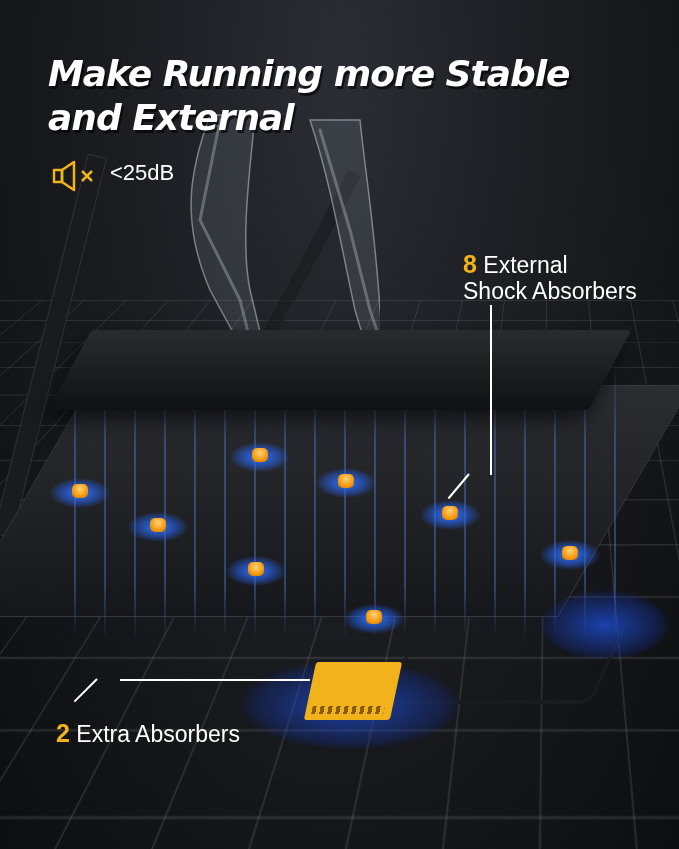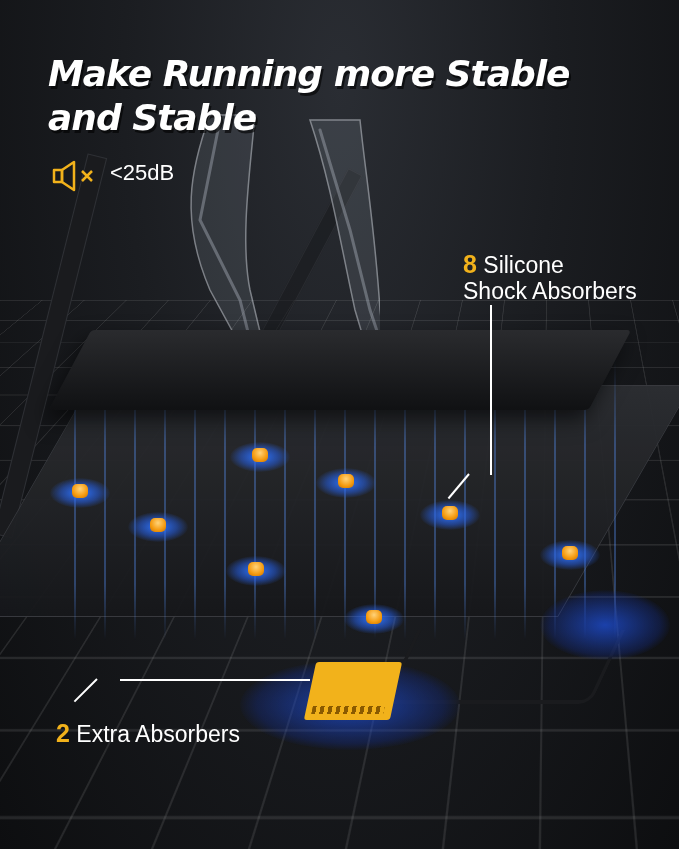--- a/index.html
+++ b/index.html
@@ -84,37 +84,37 @@
   <div class="absorber" style="left:226px;top:556px;"></div>
   <div class="absorber" style="left:344px;top:604px;"></div>
 
   <div class="padglow" style="left:240px;top:660px;width:220px;height:90px;"></div>
   <div class="padglow" style="left:540px;top:590px;width:130px;height:70px;"></div>
   <div class="pad"></div>
 
   <div class="title">
     <div class="hl"></div>
     <span>Make Running more Stable</span><br>
-    <span>and Stable</span>
+    <span>and External</span>
   </div>
 
   <div class="db">
     <svg width="48" height="32" viewBox="0 0 48 32">
       <g fill="none" stroke="#f2b21b" stroke-width="2.5" stroke-linejoin="round">
         <rect x="2" y="10" width="8" height="12"></rect>
         <path d="M10 10 L22 2 L22 30 L10 22 Z"></path>
         <path d="M30 11 L40 21 M40 11 L30 21"></path>
       </g>
     </svg>
     <span>&lt;25dB</span>
   </div>
 
   <div class="callout" style="left:463px;top:251px;">
     <span class="num">8</span>
-    <span>Silicone</span><br>
+    <span>External</span><br>
     <span>Shock Absorbers</span>
   </div>
   <div class="line" style="left:490px;top:305px;width:2px;height:170px;"></div>
   <div class="line" style="left:468px;top:474px;width:2px;height:32px;transform:rotate(40deg);transform-origin:top;"></div>
 
   <div class="line" style="left:120px;top:679px;width:190px;height:2px;"></div>
   <div class="line" style="left:96px;top:679px;width:2px;height:32px;transform:rotate(45deg);transform-origin:top;"></div>
   <div class="callout" style="left:56px;top:720px;">
     <span class="num">2</span>
     <span>Extra Absorbers</span><br>

